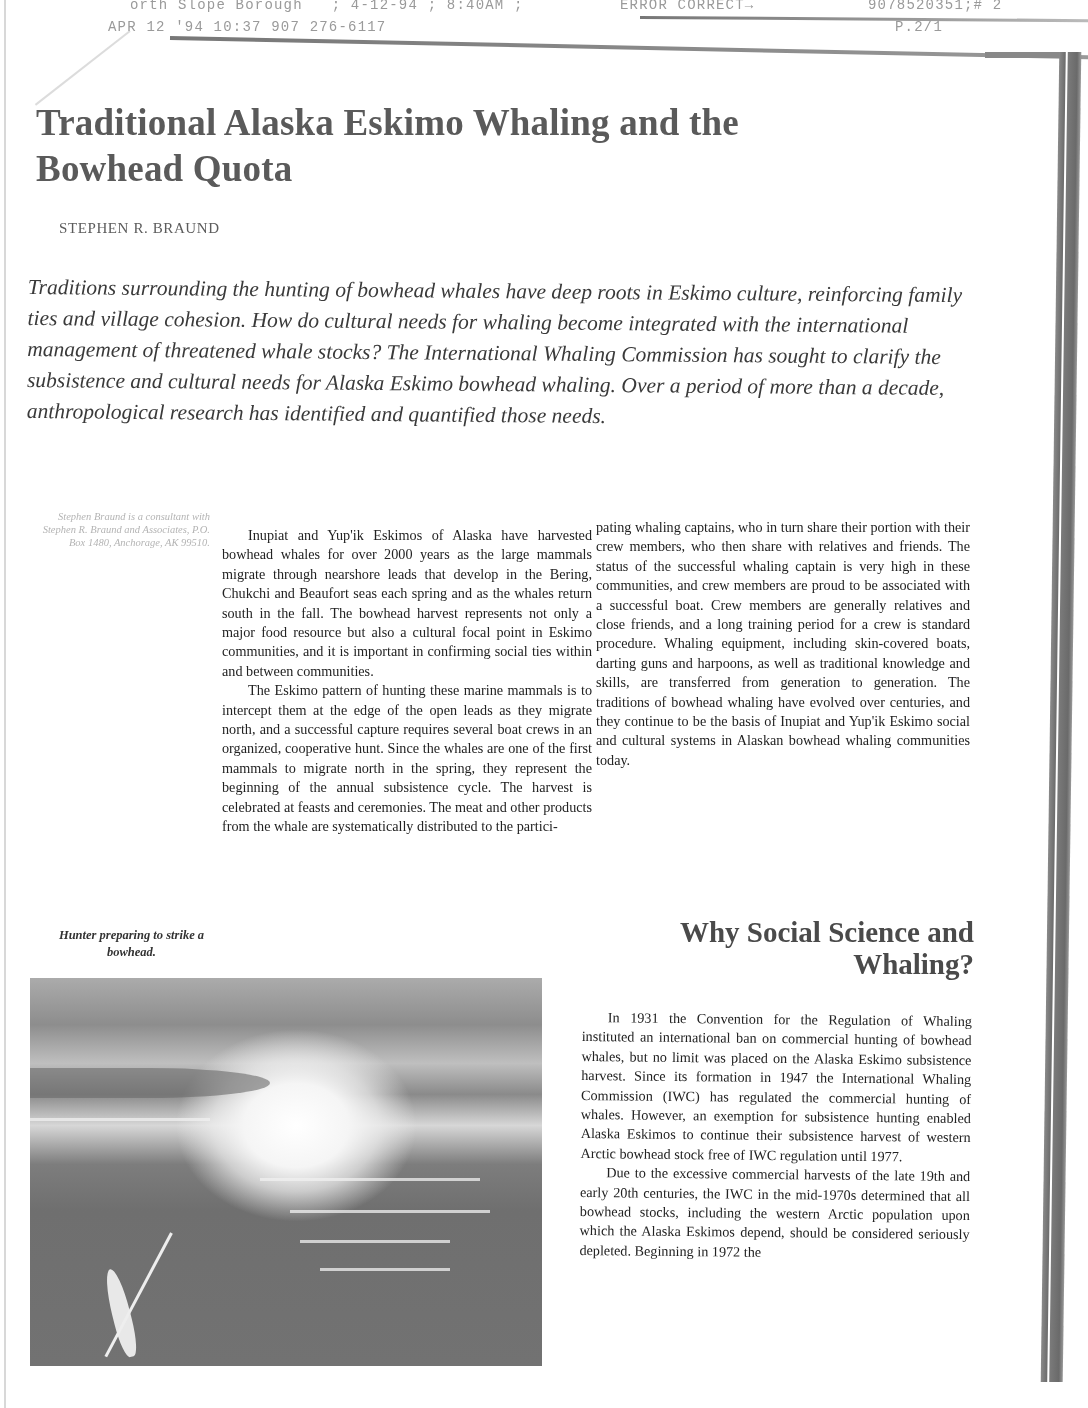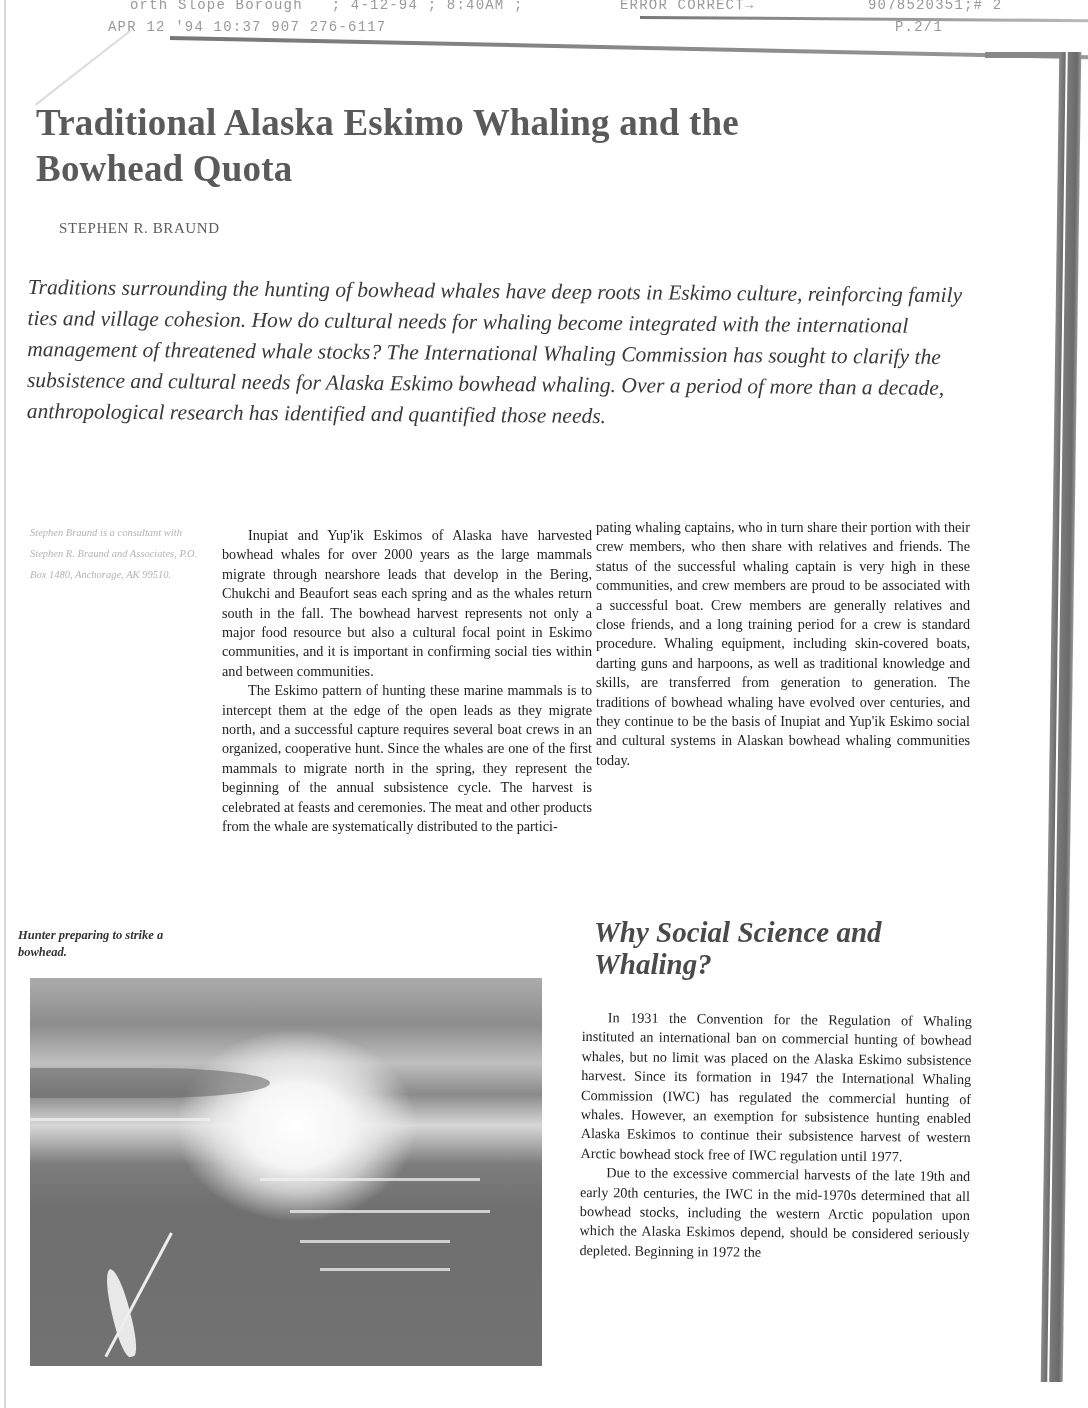--- a/index.html
+++ b/index.html
@@ -77,56 +77,57 @@
       position: absolute; top: 272px; left: 28px; width: 950px;
       font-style: italic;
       font-size: 21.5px;
       line-height: 31px;
       color: #3a3a3a;
       transform: rotate(0.5deg);
       transform-origin: left top;
     }
 
     .author-note {
-      position: absolute; top: 522px; left: 30px; width: 180px;
+      position: absolute; top: 510px; left: 30px; width: 180px;
       font-style: italic;
       font-size: 10.5px;
-      line-height: 21px;
+      line-height: 13px;
       color: #b4b4b4;
+      text-align: right;
     }
     .caption {
-      position: absolute; top: 927px; left: 18px; width: 183px;
+      position: absolute; top: 927px; left: 40px; width: 183px;
       font-style: italic;
       font-size: 12.5px;
       line-height: 17px;
       color: #333;
-      text-align: left;
+      text-align: center;
       font-weight: bold;
     }
 
     .col {
       position: absolute;
       font-size: 14.2px;
       line-height: 19.4px;
       color: #222;
       text-align: justify;
       hyphens: none;
     }
     .col p { text-indent: 0; }
     .col p.indent { text-indent: 26px; }
     .col-1 { top: 526px; left: 214px; width: 370px; margin-left: 8px; }
     .col-2 { top: 518px; left: 596px; width: 374px; }
     .col-2b { top: 1008px; left: 582px; width: 390px; transform: rotate(0.6deg); transform-origin: left top; }
 
     .section-heading {
       position: absolute; top: 916px; left: 594px; width: 380px;
-      font-style: italic;
       font-size: 29px;
       line-height: 32px;
       color: #4a4a4a;
+      text-align: right;
     }
 
     .photo {
       position: absolute; top: 978px; left: 30px; width: 512px; height: 388px;
       background:
         radial-gradient(ellipse 150px 120px at 52% 38%, #ffffff 0%, #f5f5f5 35%, rgba(240,240,240,0.7) 55%, rgba(120,120,120,0) 80%),
         linear-gradient(180deg, #ababab 0%, #8d8d8d 12%, #bfbfbf 22%, #8a8a8a 30%, #d7d7d7 38%, #7d7d7d 48%, #6f6f6f 60%, #727272 100%);
       overflow: hidden;
     }
     .photo .streak {

